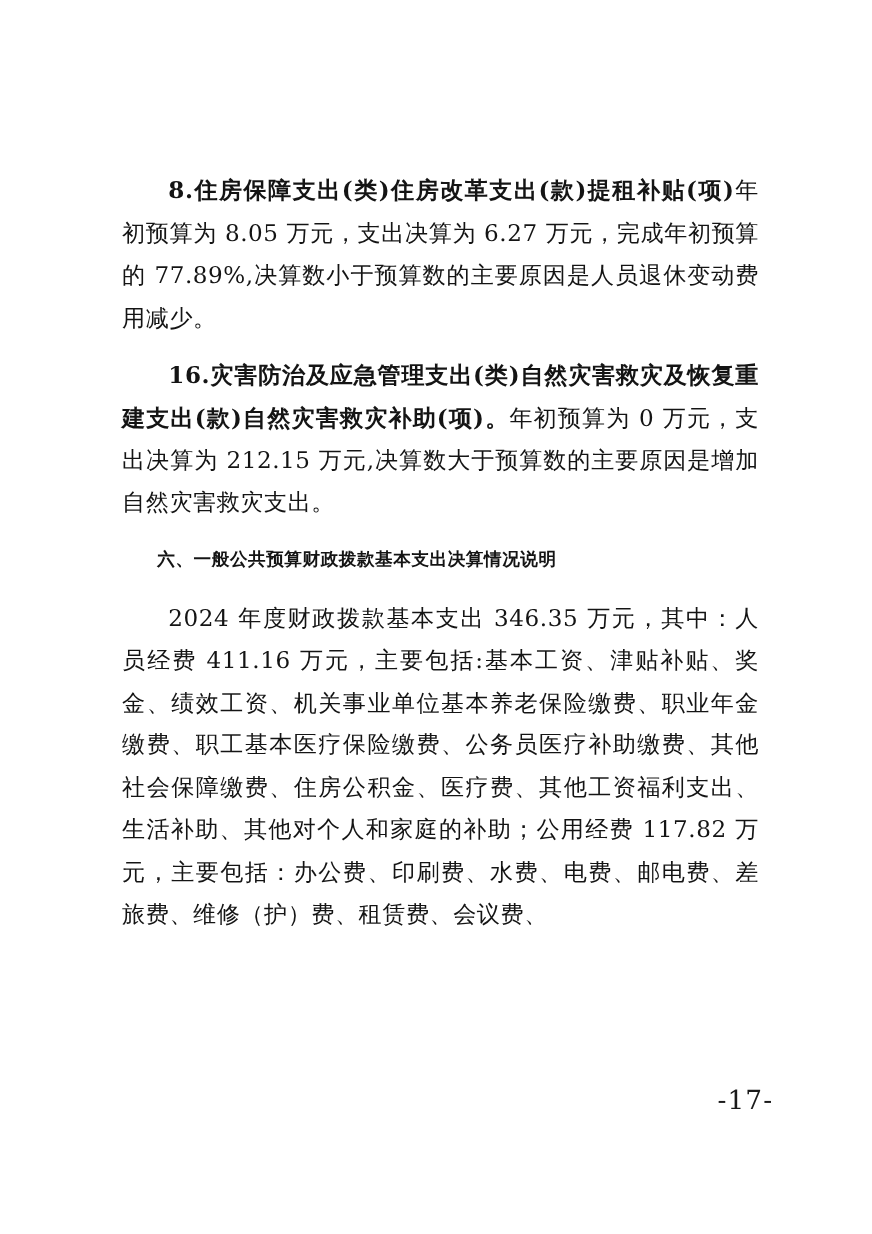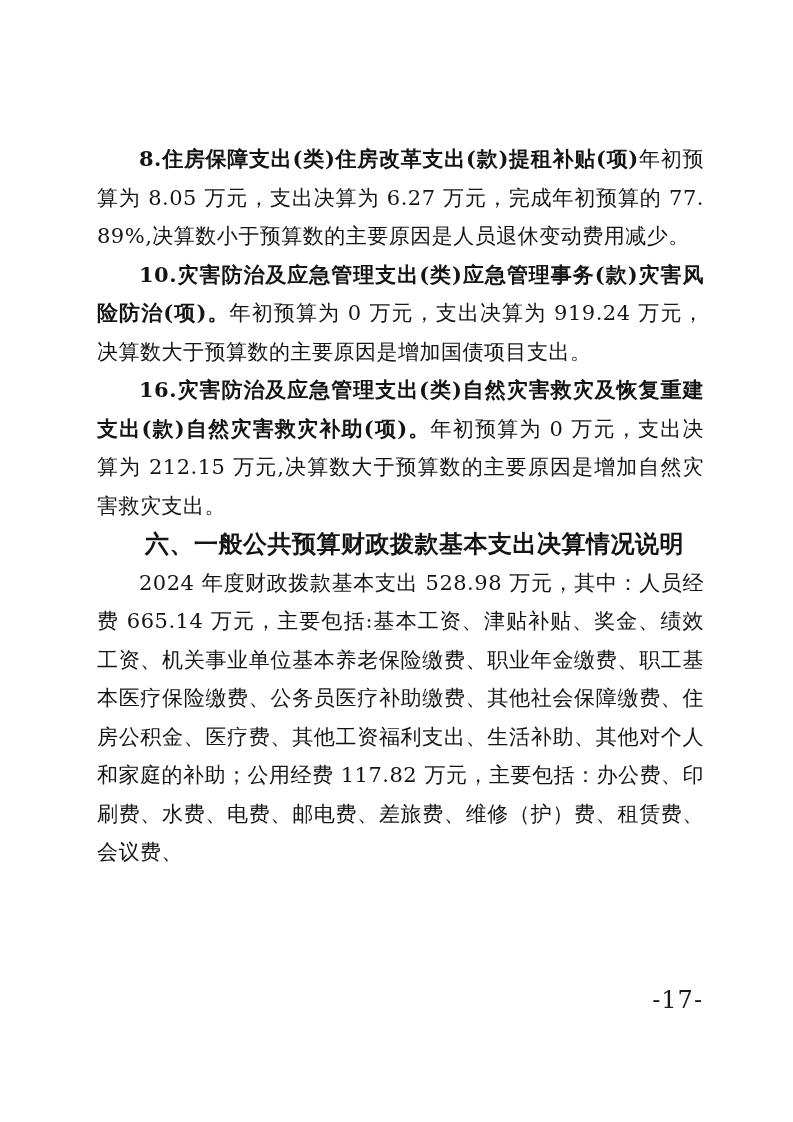--- a/index.html
+++ b/index.html
@@ -22,52 +22,51 @@
     height: 1122px;
     background: #ffffff;
   }
   .content {
     position: absolute;
     left: 97px;
     top: 140px;
     width: 607px;
   }
   .para {
-    margin: 0;
+    margin: 14px;
     font-size: 21px;
     line-height: 38.5px;
     letter-spacing: 0.5px;
     text-align: justify;
     text-indent: 2em;
     word-break: break-all;
   }
   .para .lead {
     font-weight: bold;
   }
   .para.heading {
     font-family: "DejaVu Sans", "Liberation Sans", sans-serif;
     font-weight: bold;
-    font-size: 24px;
+    font-size: 16px;
     text-align: left;
   }
   .page-number {
     position: absolute;
     right: 90px;
     top: 986px;
     font-size: 24px;
     letter-spacing: 1px;
     font-family: "DejaVu Serif", "Liberation Serif", serif;
     color: #1a1a1a;
   }
 </style>
 </head>
 <body>
 
 <div class="page">
   <div class="content" id="paragraph-container">
       <p class="para"><b class="lead">8.住房保障支出(类)住房改革支出(款)提租补贴(项)</b><span>年初预算为 8.05 万元，支出决算为 6.27 万元，完成年初预算的 77.89%,决算数小于预算数的主要原因是人员退休变动费用减少。</span></p>
-      <p class="para"><b class="lead">10.灾害防治及应急管理支出(类)应急管理事务(款)灾害风险防治(项)。</b><span>年初预算为 0 万元，支出决算为 919.24 万元，决算数大于预算数的主要原因是增加国债项目支出。</span></p>
       <p class="para"><b class="lead">16.灾害防治及应急管理支出(类)自然灾害救灾及恢复重建支出(款)自然灾害救灾补助(项)。</b><span>年初预算为 0 万元，支出决算为 212.15 万元,决算数大于预算数的主要原因是增加自然灾害救灾支出。</span></p>
       <p class="para heading"><b class="lead">六、一般公共预算财政拨款基本支出决算情况说明</b></p>
-      <p class="para"><span>2024 年度财政拨款基本支出 528.98 万元，其中：人员经费 665.14 万元，主要包括:基本工资、津贴补贴、奖金、绩效工资、机关事业单位基本养老保险缴费、职业年金缴费、职工基本医疗保险缴费、公务员医疗补助缴费、其他社会保障缴费、住房公积金、医疗费、其他工资福利支出、生活补助、其他对个人和家庭的补助；公用经费 117.82 万元，主要包括：办公费、印刷费、水费、电费、邮电费、差旅费、维修（护）费、租赁费、会议费、</span></p>
+      <p class="para"><span>2024 年度财政拨款基本支出 346.35 万元，其中：人员经费 411.16 万元，主要包括:基本工资、津贴补贴、奖金、绩效工资、机关事业单位基本养老保险缴费、职业年金缴费、职工基本医疗保险缴费、公务员医疗补助缴费、其他社会保障缴费、住房公积金、医疗费、其他工资福利支出、生活补助、其他对个人和家庭的补助；公用经费 117.82 万元，主要包括：办公费、印刷费、水费、电费、邮电费、差旅费、维修（护）费、租赁费、会议费、</span></p>
     </div>
   <div class="page-number">-17-</div>
 </div>
 
 </body></html>

